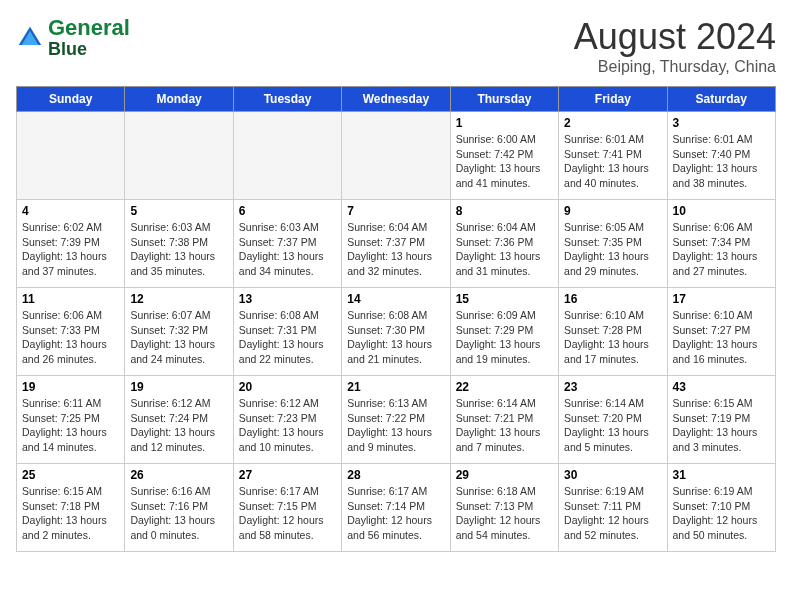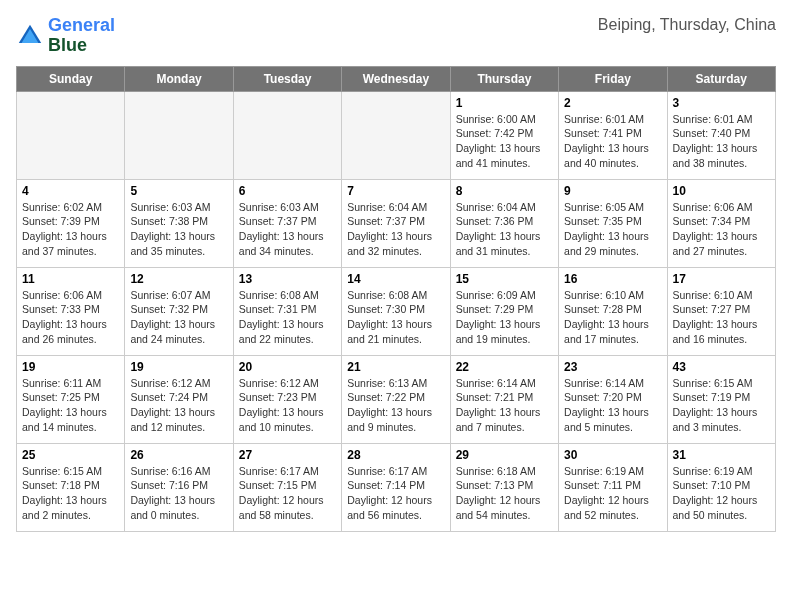--- a/index.html
+++ b/index.html
@@ -20,23 +20,23 @@
       display: flex;
       align-items: center;
       gap: 4px;
     }
     .logo-text {
       display: flex;
       flex-direction: column;
       line-height: 1.1;
     }
     .logo-general {
-      font-size: 18px;
+      font-size: 22px;
       font-weight: bold;
-      color: #3b82f6;
+      color: #15803d;
     }
     .logo-blue {
       font-size: 18px;
       font-weight: bold;
       color: #14532d;
     }
     .logo-icon {
       width: 28px;
       height: 28px;
     }
@@ -51,21 +51,21 @@
     .subtitle {
       font-size: 16px;
       color: #555;
     }
     table {
       width: 100%;
       border-collapse: collapse;
       font-size: 11px;
     }
     th {
-      background-color: #737373;
+      background-color: #1d4ed8;
       color: #fff;
       text-align: center;
       padding: 5px 3px;
       font-size: 12px;
       border: 1px solid #999;
     }
     td {
       border: 1px solid #ccc;
       vertical-align: top;
       padding: 4px 5px;
@@ -99,20 +99,21 @@
     <svg class="logo-icon" viewBox="0 0 40 40" xmlns="http://www.w3.org/2000/svg">
       <polygon points="20,4 36,30 4,30" fill="#1565c0"></polygon>
       <polygon points="20,10 32,30 8,30" fill="#42a5f5"></polygon>
     </svg>
     <div class="logo-text">
       <span class="logo-general">General</span>
       <span class="logo-blue">Blue</span>
     </div>
   </div>
   <div class="title-block">
+    <div class="main-title">August 2024</div>
     <div class="subtitle">Beiping, Thursday, China</div>
   </div>
 </div>
 
 <table>
   <thead>
     <tr>
     <th>Sunday</th>
         <th>Monday</th>
         <th>Tuesday</th>

